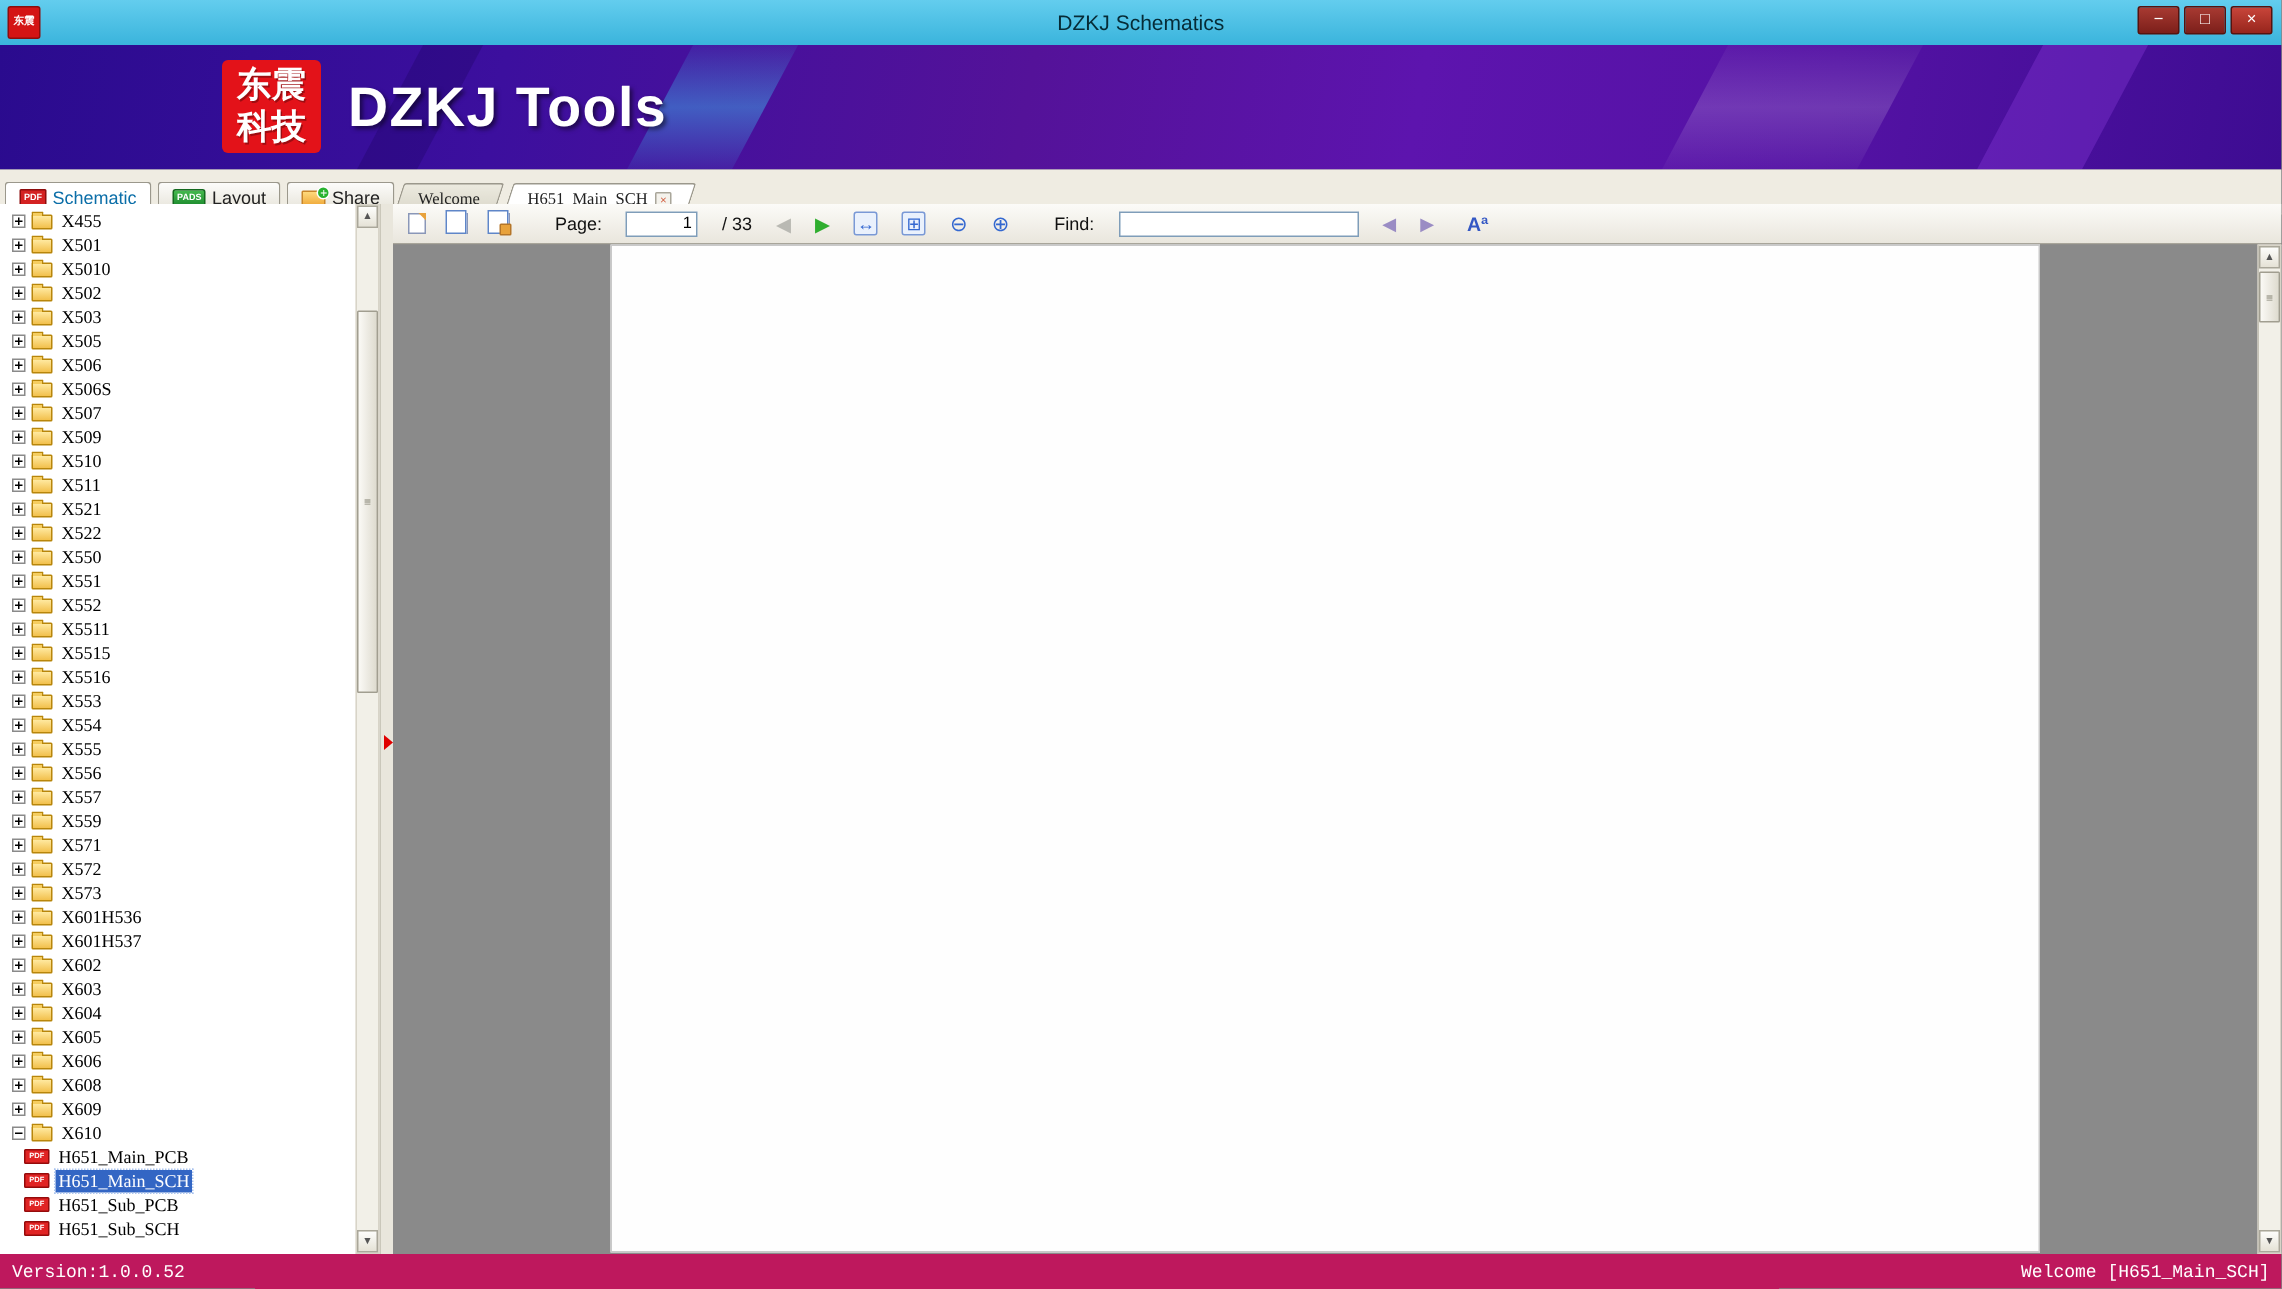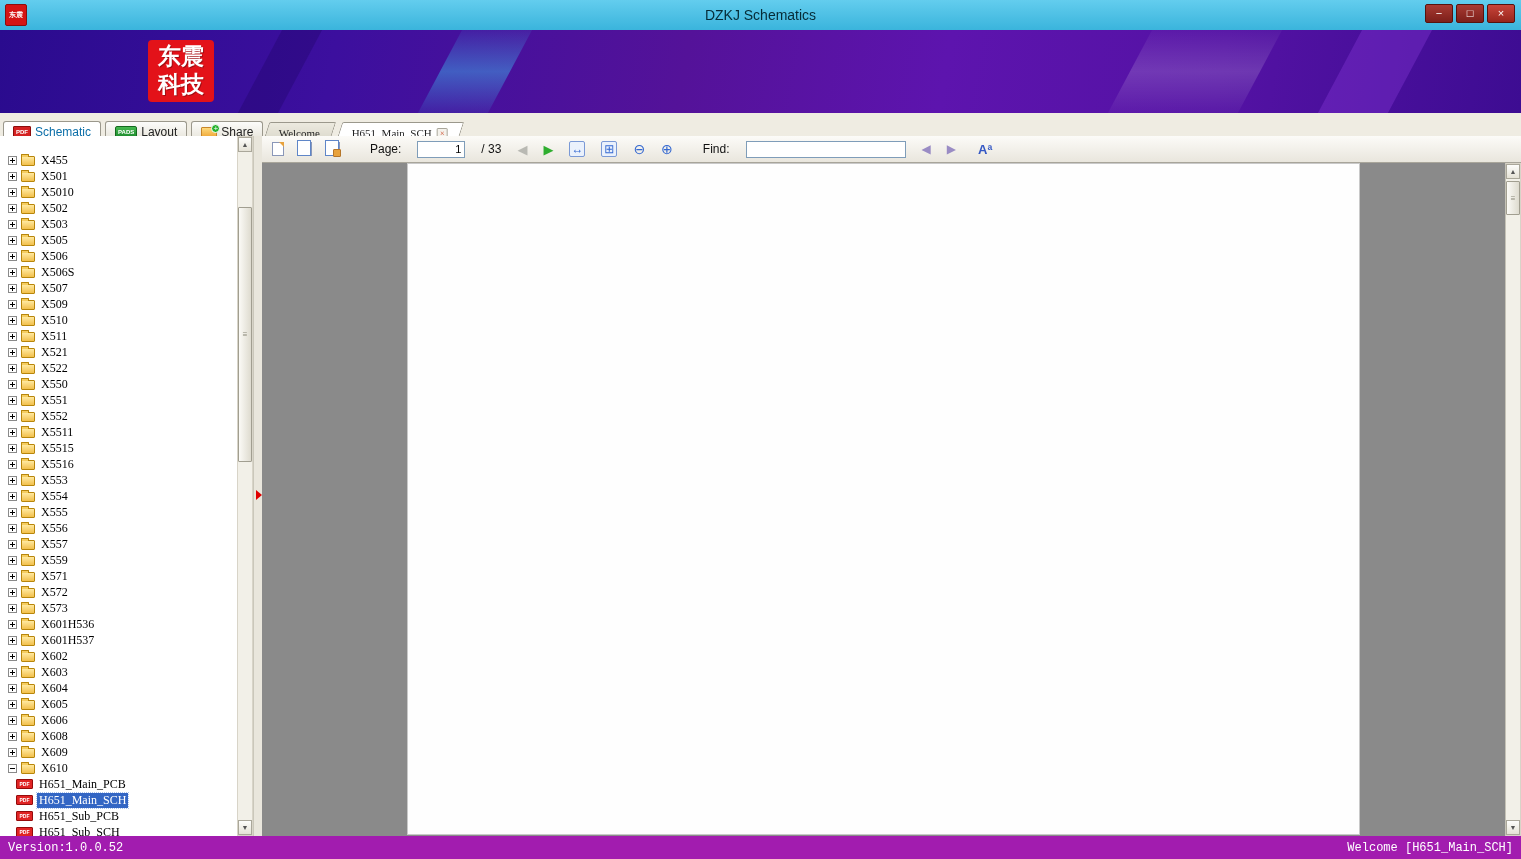--- a/index.html
+++ b/index.html
@@ -86,21 +86,21 @@
   .navarrow.next { color:#2fae2f; }
   .zicon { color:#3468d0; font-size:14px; line-height:14px; cursor:default; }
   .zicon.box { font-size:12px; width:16px; height:16px; background:#eaf1fc; border:1px solid #7a99d6;
     display:inline-flex; align-items:center; justify-content:center; border-radius:2px; }
   .findnav { color:#9a8cc4; font-size:12px; line-height:12px; cursor:default; }
   .findnav:first-of-type { margin-left:6px; }
   .fonticon { color:#3558c4; font-size:13px; font-weight:bold; margin-left:6px; cursor:default; }
 
   
   .sidebar { position:absolute; top:136px; left:0; width:262px; bottom:23px; background:#fff; }
-  .tree { position:absolute; left:0; top:13px; width:247px; bottom:0; overflow:hidden; padding-top:3px;
+  .tree { position:absolute; left:0; top:0; width:247px; bottom:0; overflow:hidden; padding-top:3px;
     font-family:"Liberation Serif","DejaVu Serif", serif; font-size:12px; }
   .tree-row { height:16px; display:flex; align-items:center; gap:4px; padding-left:8px; white-space:nowrap; cursor:default; }
   .tree-row.child { padding-left:16px; }
   .expander { width:9px; height:9px; flex:0 0 9px; border:1px solid #8a8a8a;
     background:linear-gradient(#000,#000) center/5px 1px no-repeat,
                linear-gradient(#000,#000) center/1px 5px no-repeat, #fff; }
   .expander.minus { background:linear-gradient(#000,#000) center/5px 1px no-repeat, #fff; }
   .folder-icon { width:14px; height:10px; flex:0 0 14px; background:linear-gradient(#ffe9a0,#f2c04c);
     border:1px solid #b8860b; border-radius:1px; position:relative; margin-top:2px; }
   .folder-icon::before { content:""; position:absolute; top:-3px; left:-1px; width:6px; height:2px;
@@ -126,21 +126,21 @@
   .splitter-arrow { position:absolute; top:354px; left:2px; width:0; height:0;
     border-top:5px solid transparent; border-bottom:5px solid transparent; border-left:6px solid #e00000; }
 
   
   .viewer { position:absolute; top:163px; left:262px; right:0; bottom:23px; background:#8a8a8a; }
   .page { position:absolute; left:145px; top:0; width:953px; bottom:1px; background:#fefefe; border:1px solid #c9c9c9; }
   .viewer-scroll { right:0; top:0; bottom:0; border-left:1px solid #c5c2b6; }
   .viewer-scroll .sb-thumb { top:17px; height:34px; }
 
   
-  .statusbar { position:absolute; left:0; right:0; bottom:0; height:23px; background:#a21caf;
+  .statusbar { position:absolute; left:0; right:0; bottom:0; height:23px; background:#be185d;
     color:#fff; display:flex; align-items:center; justify-content:space-between; padding:0 8px;
     font-family:"Liberation Mono","DejaVu Sans Mono", monospace; font-size:12px; }
 </style>
 </head>
 <body>
 
 <div class="titlebar">
   <span class="app-icon">东震</span>
   <span class="win-title">DZKJ Schematics</span>
   <span class="win-controls">
@@ -152,20 +152,21 @@
 
 <div class="banner">
   <div class="streak s4"></div>
   <div class="streak s1"></div>
   <div class="streak s2"></div>
   <div class="streak s3"></div>
   <div class="logo">
     <span>东震</span>
     <span>科技</span>
   </div>
+  <div class="app-name">DZKJ Tools</div>
 </div>
 
 <div class="tabsrow">
   <div class="mode-tabs">
       <div class="mode-tab active">
         <span class="mtab-icon pdf">
           <i class="badge">PDF</i>
         </span>
         <span class="mtab-label">Schematic</span>
       </div>

